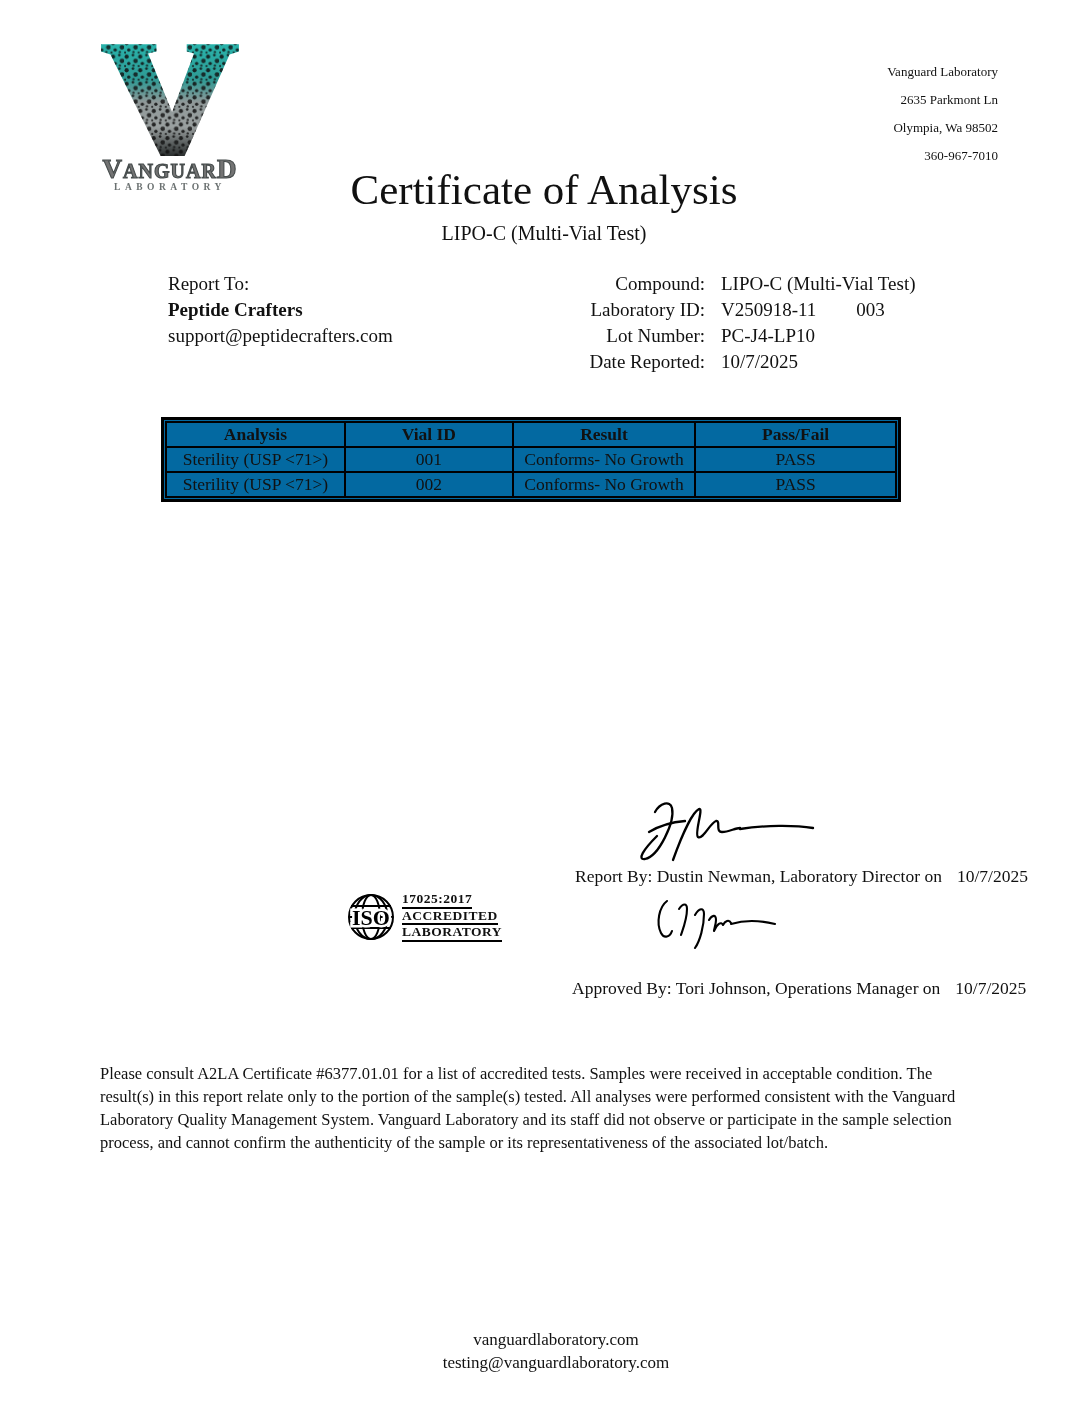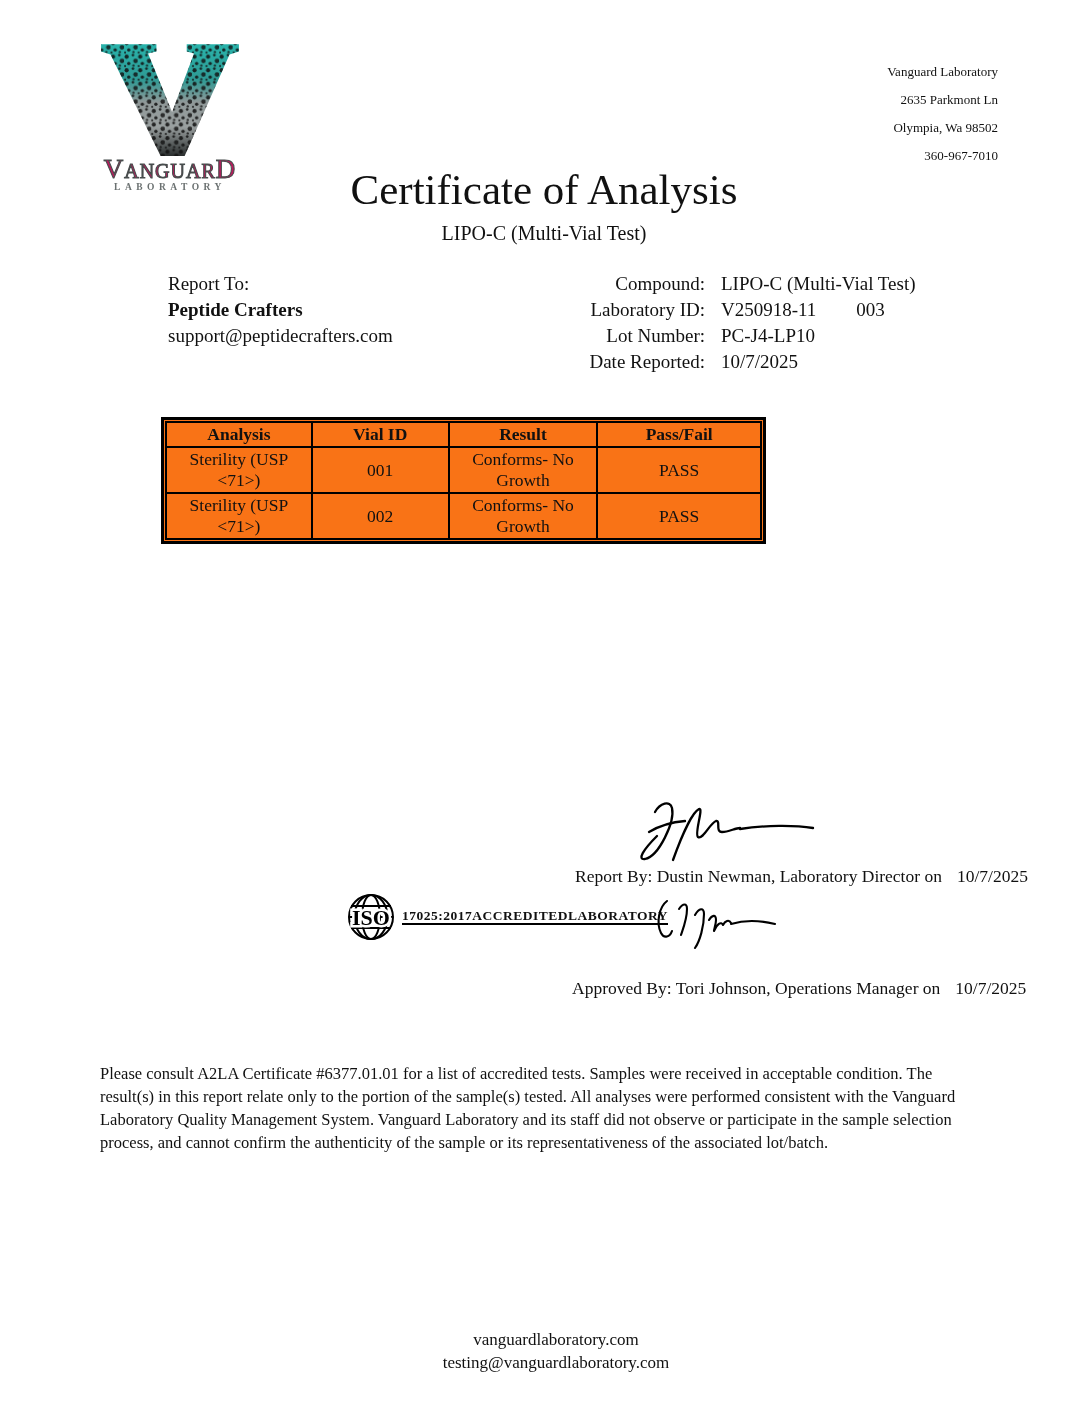--- a/index.html
+++ b/index.html
@@ -7,22 +7,22 @@
   .page {
     position:relative; width:1088px; height:1408px; margin:0 auto;
     background:#ffffff; color:#111;
     font-family:"Liberation Serif", serif; overflow:hidden;
   }
 
   
   .logo { position:absolute; left:92px; top:40px; width:156px; text-align:center; }
   .logo svg { display:block; margin:0 auto; }
   .wordmark {
-    margin-top:-4px; font-weight:normal; font-size:20px; letter-spacing:1px;
-    color:#be185d; -webkit-text-stroke:1.1px #474d4d; white-space:nowrap;
+    margin-top:-4px; font-weight:bold; font-size:20px; letter-spacing:1px;
+    color:#737373; -webkit-text-stroke:1.1px #474d4d; white-space:nowrap;
   }
   .wordmark .cap { font-size:27px; }
   .labword {
     margin-top:-3px; font-size:9.5px; font-weight:bold; letter-spacing:4.5px;
     color:#6b7171; white-space:nowrap;
   }
 
   
   .addr { position:absolute; top:58px; right:90px; text-align:right; font-size:13px; line-height:28px; }
 
@@ -32,38 +32,38 @@
 
   
   .report-to { position:absolute; left:168px; top:271px; font-size:19px; line-height:26px; }
   .report-to .bold { font-weight:bold; }
   .info { position:absolute; left:518px; top:271px; display:grid; grid-template-columns:187px auto; column-gap:16px; font-size:19px; line-height:26px; }
   .info .lbl { text-align:right; }
   .info .val { text-align:left; white-space:nowrap; }
   .id-extra { margin-left:40px; }
 
   
-  .tbl-frame { position:absolute; left:161px; top:417px; width:605px; border:3px solid #000; padding:1px; background:#f97316; }
+  .tbl-frame { position:absolute; left:161px; top:417px; width:740px; border:3px solid #000; padding:1px; background:#0369a1; }
   table.coa { width:100%; border-collapse:collapse; font-size:17.5px; }
   table.coa th, table.coa td { border:2px solid #000; text-align:center; padding:1px 6px; height:24px; }
   table.coa th { font-weight:bold; }
   td.al { text-align:left; padding-left:8px; }
   .c1 { width:24.5%; } .c2 { width:23%; } .c3 { width:25%; } .c4 { width:27.5%; }
 
   
   .sig1 { position:absolute; left:633px; top:788px; }
   .sig2 { position:absolute; left:653px; top:893px; }
   .sigline { position:absolute; font-size:17.5px; white-space:nowrap; }
   .sigline .date { margin-left:15px; }
   .report-line { left:575px; top:866px; }
   .approve-line { left:572px; top:978px; }
 
   
   .iso { position:absolute; left:346px; top:892px; display:flex; align-items:center; gap:6px; }
-  .iso-lines { display:flex; flex-direction:row; align-items:flex-start; }
+  .iso-lines { display:flex; flex-direction:column; align-items:flex-start; }
   .iso-lines span {
     display:inline-block; font-size:13.5px; font-weight:bold; line-height:14px;
     border-bottom:2px solid #000; padding-bottom:0.5px; letter-spacing:0.5px;
   }
 
   
   .disclaimer { position:absolute; left:100px; top:1062px; width:888px; text-align:left; font-size:16.5px; line-height:23px; }
   .footer { position:absolute; left:0; top:1328px; width:100%; text-align:center; font-size:17px; line-height:23px;margin-left:12px; }
 </style>
 </head>

